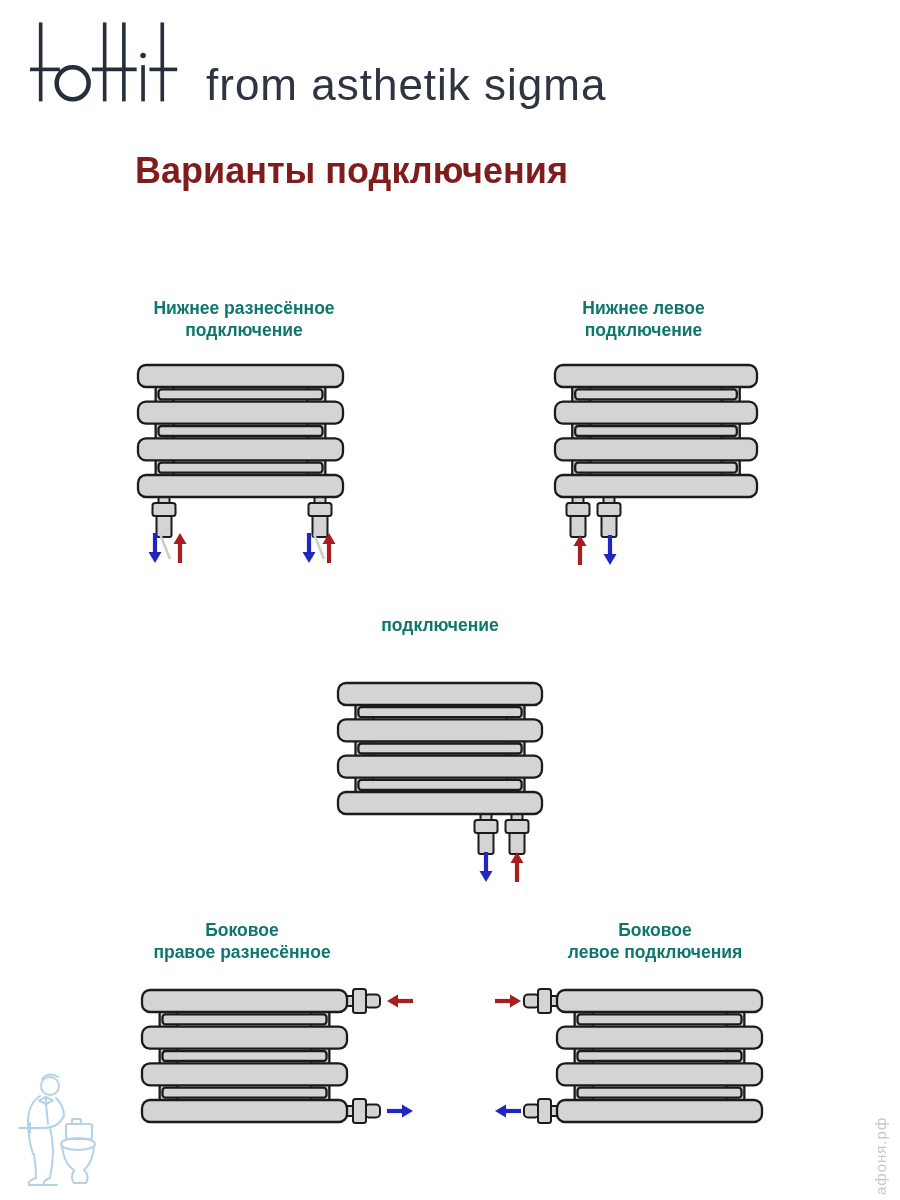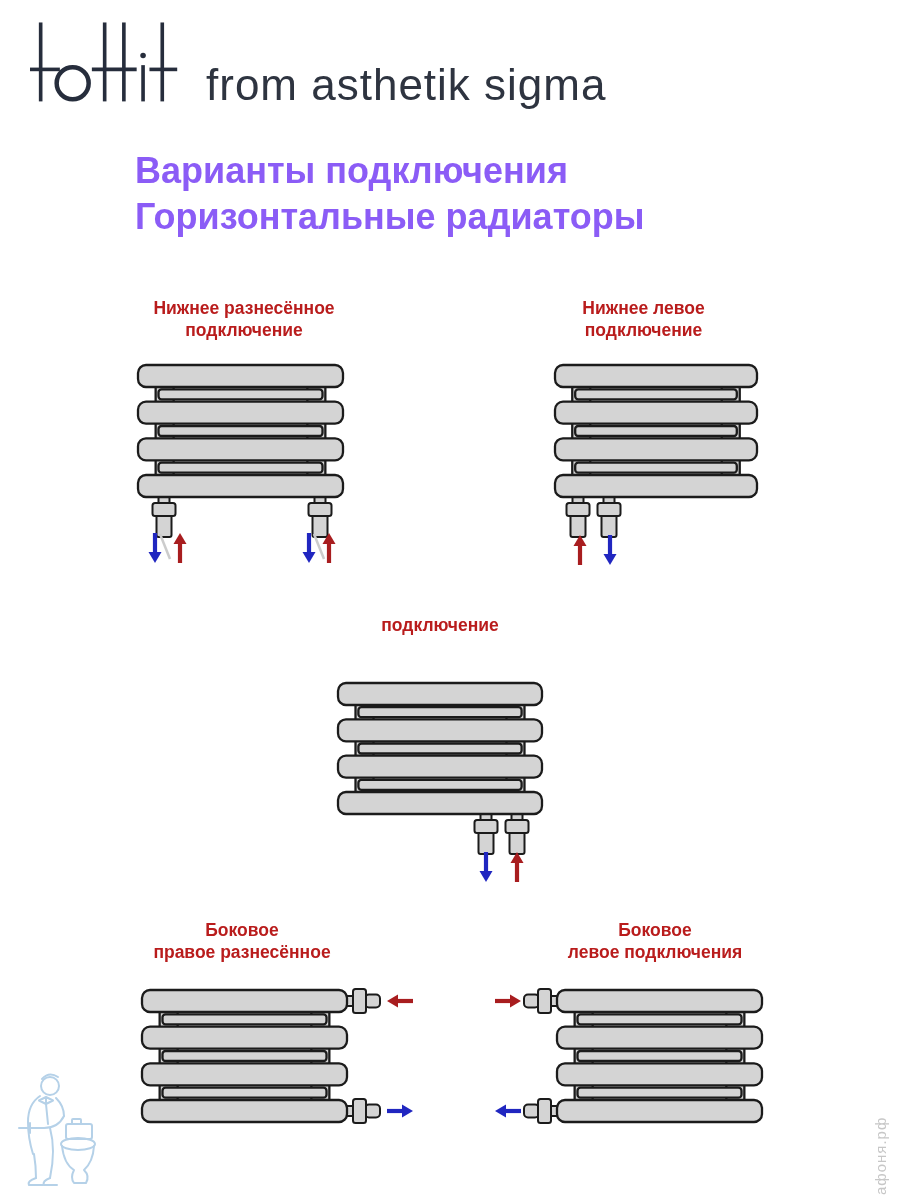--- a/index.html
+++ b/index.html
@@ -7,25 +7,25 @@
     width:900px;height:1200px;position:relative;background:#ffffff;overflow:hidden;
     font-family:"Liberation Sans","DejaVu Sans",sans-serif;
   }
   .logo-svg{position:absolute;left:30px;top:20px;}
   .tagline{
     position:absolute;left:206px;top:60px;font-size:44px;font-weight:300;
     color:#2e3440;letter-spacing:1px;white-space:nowrap;
   }
   .main-title{
     position:absolute;left:135px;top:148px;font-size:36px;line-height:46px;
-    font-weight:700;color:#8b5cf6;white-space:nowrap;
+    font-weight:700;color:#7f1d1d;white-space:nowrap;
   }
   .dg-label{
     position:absolute;text-align:center;font-weight:700;font-size:17.5px;
-    line-height:22px;color:#b91c1c;
+    line-height:22px;color:#0f766e;
   }
   .dg-svg{position:absolute;}
   .site-wm{
     position:absolute;left:872px;top:1195px;transform:rotate(-90deg);
     transform-origin:left top;font-size:15px;letter-spacing:1px;color:#c7c7c7;
     white-space:nowrap;
   }
   .plumber{position:absolute;left:6px;top:1066px;}
 </style>
 </head>
@@ -42,21 +42,20 @@
     <path d="M106 42 V76"></path>
     <path d="M124 2 V76"></path>
       <path d="M112 46 H138"></path>
   </g>
   <circle cx="106" cy="33" r="2.6" fill="#262d3c"></circle>
 </svg>
 <div class="tagline">from asthetik sigma</div>
 
 <div class="main-title">
   <div>Варианты подключения</div>
-  <div>Горизонтальные радиаторы</div>
 </div>
 
 <section>
   <div class="dg-label" id="lbl-0" style="left: 115px; top: 297px; width: 258px;">
     <div>Нижнее разнесённое</div>
     <div>подключение</div>
   </div>
   <svg class="dg-svg" id="dg-0" width="258" height="218" viewBox="0 0 258 218" style="left: 115px; top: 353px;">
       <g>
         <rect fill="#d4d4d4" stroke="#1b1b1b" stroke-width="2" x="41.5" y="161" width="15" height="23" rx="2"></rect>

